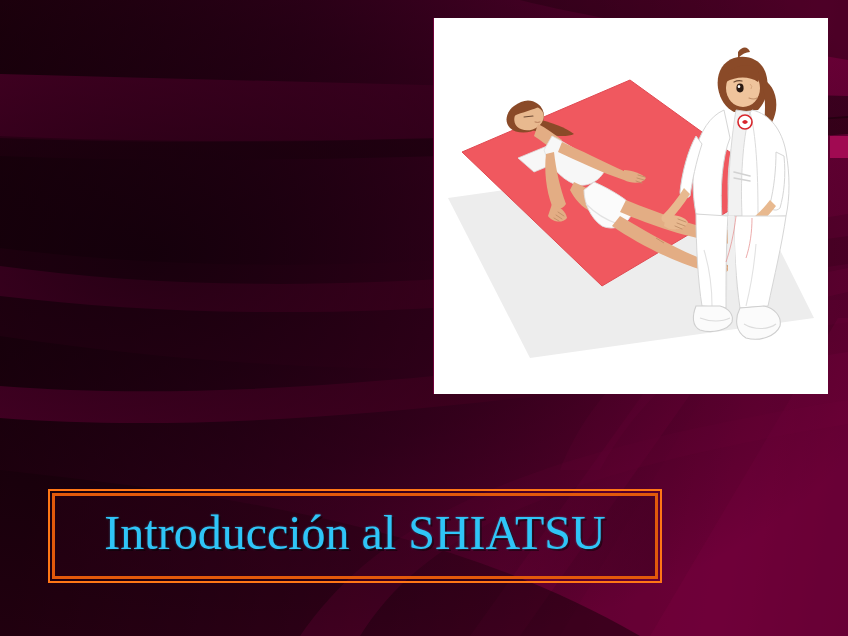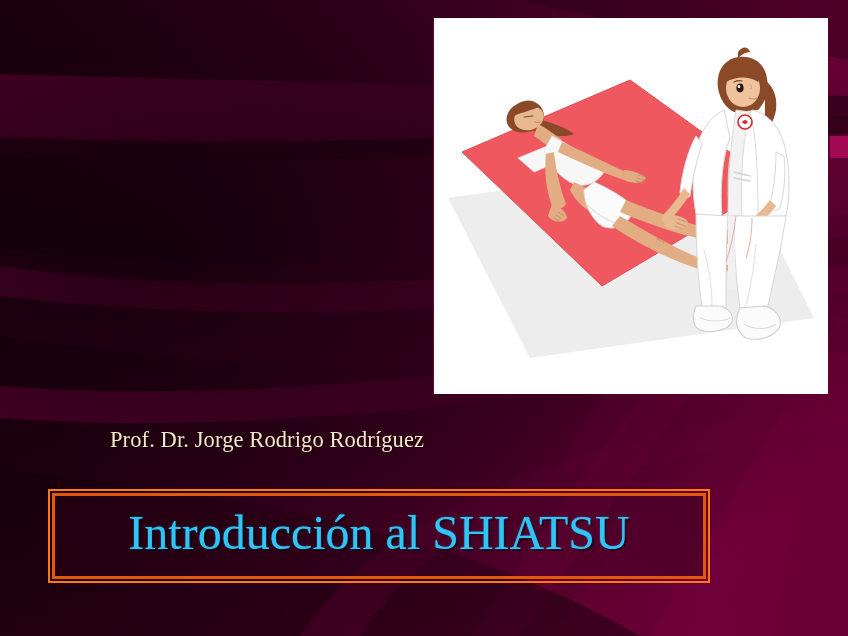--- a/index.html
+++ b/index.html
@@ -77,21 +77,21 @@
     letter-spacing: 0.1px;
     white-space: nowrap;
     text-shadow: 1px 1px 0 rgba(0,0,0,0.55);
   }
 
   
   .title-box {
     position: absolute;
     left: 48px;
     top: 489px;
-    width: 662px;
+    width: 614px;
     height: 94px;
     box-sizing: border-box;
     border: 2px solid #ff7716;
     padding: 2px;
     background: transparent;
   }
   .title-box-inner {
     width: 100%;
     height: 100%;
     box-sizing: border-box;
@@ -275,21 +275,20 @@
       <path d="M262,288 C258,298 258,308 266,312 C278,316 294,312 298,304 C300,296 294,290 286,288 Z" fill="#fbfbfb" stroke="#cfcfcf" stroke-width="1.1"></path>
       <path d="M266,300 C276,304 288,304 296,300" stroke="#dcdcdc" stroke-width="1.2" fill="none"></path>
       <path d="M306,290 C300,302 302,314 312,320 C326,324 342,318 346,308 C348,298 340,290 330,288 Z" fill="#fbfbfb" stroke="#cfcfcf" stroke-width="1.1"></path>
       <path d="M310,306 C320,312 334,312 342,306" stroke="#dcdcdc" stroke-width="1.2" fill="none"></path>
 
       <path d="M302,198 C300,216 296,232 292,244" stroke="#e58b8b" stroke-width="0.9" fill="none" opacity="0.8"></path>
       <path d="M318,200 C318,214 316,228 312,240" stroke="#e58b8b" stroke-width="0.9" fill="none" opacity="0.8"></path>
     </svg>
   </div>
 
-  <div class="subtitle">Prof. Dr. Jorge Rodrigo Rodríguez</div>
 
   <div class="title-box">
     <div class="title-box-inner">
       <span class="title-text">Introducción al SHIATSU</span>
     </div>
   </div>
 
 </div>
 
 </body></html>

